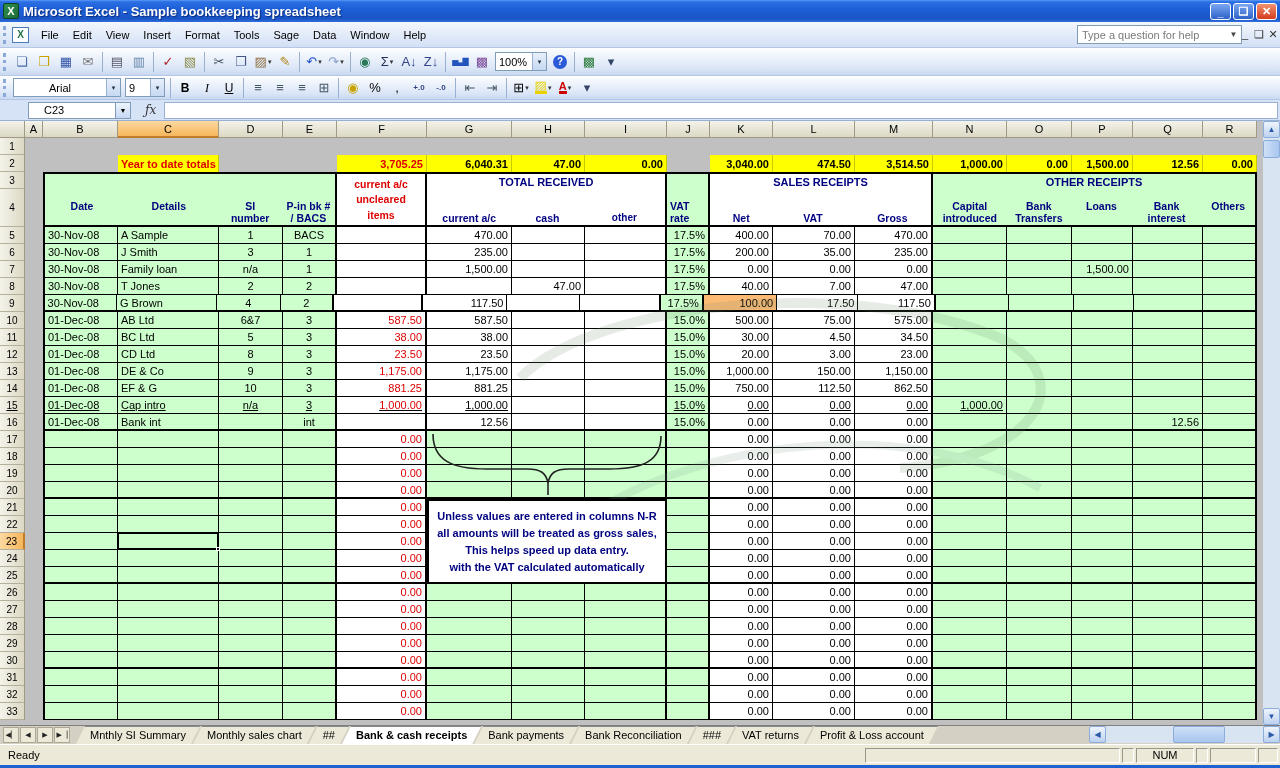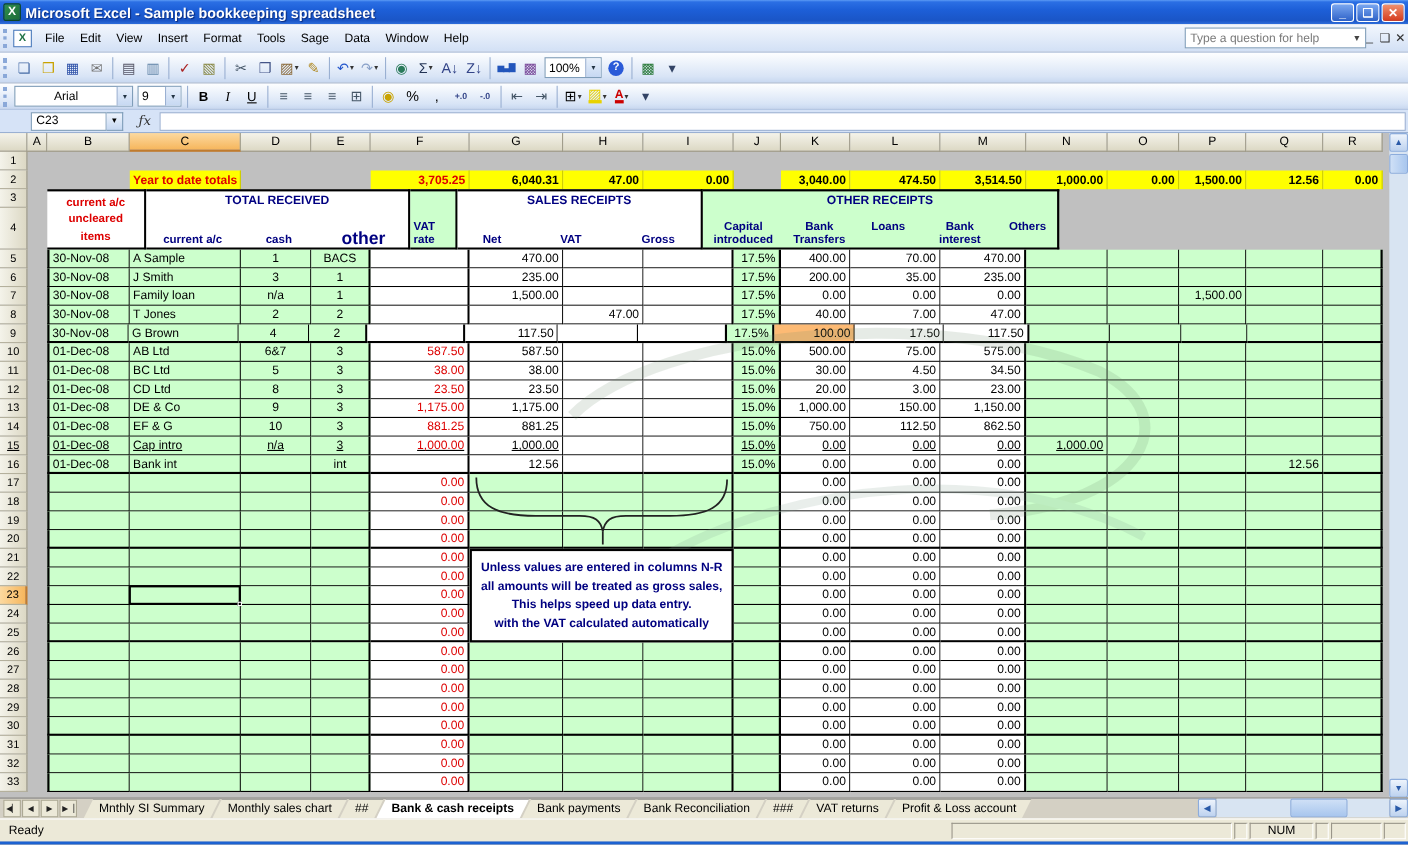--- a/index.html
+++ b/index.html
@@ -47,22 +47,22 @@
   .tbsep { width:1px; height:20px; background:#9ab0d2; margin:0 3px; }
   .combo { height:19px; background:#fff; border:1px solid #7f9db9; display:flex; align-items:center;
     font-size:11px; margin:0 2px; }
   .combo .val { flex:1; padding:0 3px; overflow:hidden; white-space:nowrap; }
   .combo .dd { width:14px; height:100%; background:linear-gradient(180deg,#e8f0fb,#c6d8f2);
     border-left:1px solid #9ab0d2; display:flex; align-items:center; justify-content:center; font-size:7px; color:#234; }
 
   
   #formulabar { position:absolute; left:0; top:100px; width:1280px; height:21px; background:#d6e3f7;
     border-bottom:1px solid #9ab0d2; display:flex; align-items:center; font-size:11px; }
-  #namebox { width:69px; height:17px; background:#fff; border:1px solid #7f9db9; margin-left:28px;
-    display:flex; align-items:center; padding-left:4px; }
+  #namebox { width:88px; height:17px; background:#fff; border:1px solid #7f9db9; margin-left:28px;
+    display:flex; align-items:center; padding-left:15px; }
   #namebox-dd { width:15px; height:17px; background:linear-gradient(180deg,#eef4fc,#c6d8f2);
     border:1px solid #7f9db9; border-left:none; display:flex; align-items:center; justify-content:center; font-size:7px; }
   #fx { margin:0 8px 0 14px; font-family:"DejaVu Serif", serif; font-style:italic; font-size:12px; color:#333; }
   #formula-field { flex:1; height:17px; background:#fff; border:1px solid #9ab0d2; margin-right:2px; }
 
   
   #grid { position:absolute; left:0; top:121px; width:1280px; height:604px; background:#c0c0c0; overflow:hidden; }
   #col-headers { position:absolute; left:0; top:0; height:17px; display:flex; }
   .hdr { background:linear-gradient(180deg,#f4f3ea,#dcd8c4); border-right:1px solid #9e9a86; border-bottom:1px solid #9e9a86;
     font-size:11px; color:#000; display:flex; align-items:center; justify-content:center; }
@@ -378,33 +378,43 @@
           <div class="cell" style="width: 61px; background: rgb(255, 255, 0); border-right: 1px solid rgb(201, 201, 0); font-weight: bold; justify-content: flex-end; padding-right: 3px;">1,500.00</div>
           <div class="cell" style="width: 70px; background: rgb(255, 255, 0); border-right: 1px solid rgb(201, 201, 0); font-weight: bold; justify-content: flex-end; padding-right: 3px;">12.56</div>
           <div class="cell" style="width: 54px; background: rgb(255, 255, 0); border-right: 1px solid rgb(201, 201, 0); font-weight: bold; justify-content: flex-end; padding-right: 3px;">0.00</div>
         </div>
         <div style="position: absolute; top: 34px; left: 0px; height: 55px; width: 1257px; display: flex;">
           <div style="width: 25px; height: 55px; display: flex; flex-direction: column;">
             <div class="gut" style="height: 17px;">3</div>
             <div class="gut" style="height: 38px;">4</div>
           </div>
           <div class="cell" style="width: 18px;"></div>
+          <div style="width: 294px; height: 55px; background: rgb(204, 255, 204); border-width: 2px; border-style: solid; border-color: rgb(0, 0, 0); display: flex; flex-direction: column; position: relative;">
+            <div style="position: absolute; left: 0px; bottom: 1px; width: 100%; display: flex;">
+              <div style="width: 75px; text-align: center; font-size: 10.5px; font-weight: bold; color: rgb(0, 0, 128); white-space: pre-line; line-height: 12px;">Date</div>
+              <div style="width: 101px; text-align: center; font-size: 10.5px; font-weight: bold; color: rgb(0, 0, 128); white-space: pre-line; line-height: 12px;">Details</div>
+              <div style="width: 64px; text-align: center; font-size: 10.5px; font-weight: bold; color: rgb(0, 0, 128); white-space: pre-line; line-height: 12px;">SI
+number</div>
+              <div style="width: 54px; text-align: center; font-size: 10.5px; font-weight: bold; color: rgb(0, 0, 128); white-space: pre-line; line-height: 12px;">P-in bk #
+/ BACS</div>
+            </div>
+          </div>
           <div style="width: 90px; height: 55px; background: rgb(255, 255, 255); border-top: 2px solid rgb(0, 0, 0); border-bottom: 2px solid rgb(0, 0, 0); border-right: 2px solid rgb(0, 0, 0); display: flex; flex-direction: column; position: relative;">
             <div style="flex: 1 1 0%; display: flex; flex-direction: column; justify-content: space-around; align-items: center; padding: 2px 0px;">
               <div style="font-size: 10.5px; font-weight: bold; color: rgb(221, 0, 0); line-height: 12px;">current a/c</div>
               <div style="font-size: 10.5px; font-weight: bold; color: rgb(221, 0, 0); line-height: 12px;">uncleared</div>
               <div style="font-size: 10.5px; font-weight: bold; color: rgb(221, 0, 0); line-height: 12px;">items</div>
             </div>
           </div>
           <div style="width: 240px; height: 55px; background: rgb(255, 255, 255); border-top: 2px solid rgb(0, 0, 0); border-bottom: 2px solid rgb(0, 0, 0); border-right: 2px solid rgb(0, 0, 0); display: flex; flex-direction: column; position: relative;">
             <div style="text-align: center; font-size: 11px; font-weight: bold; color: rgb(0, 0, 128); padding-top: 2px;">TOTAL RECEIVED</div>
             <div style="position: absolute; left: 0px; bottom: 1px; width: 100%; display: flex;">
               <div style="width: 85px; text-align: center; font-size: 10.5px; font-weight: bold; color: rgb(0, 0, 128); white-space: pre-line; line-height: 12px;">current a/c</div>
               <div style="width: 73px; text-align: center; font-size: 10.5px; font-weight: bold; color: rgb(0, 0, 128); white-space: pre-line; line-height: 12px;">cash</div>
-              <div style="width: 82px; text-align: center; font-size: 16px; font-weight: bold; color: rgb(0, 0, 128); white-space: pre-line; line-height: 12px;">other</div>
+              <div style="width: 82px; text-align: center; font-size: 10px; font-weight: bold; color: rgb(0, 0, 128); white-space: pre-line; line-height: 12px;">other</div>
             </div>
           </div>
           <div style="width: 43px; height: 55px; background: rgb(204, 255, 204); border-top: 2px solid rgb(0, 0, 0); border-bottom: 2px solid rgb(0, 0, 0); border-right: 2px solid rgb(0, 0, 0); display: flex; flex-direction: column; position: relative;">
             <div style="position: absolute; left: 3px; bottom: 1px; font-size: 10.5px; font-weight: bold; color: rgb(0, 0, 128); white-space: pre-line; line-height: 12px;">VAT
 rate</div>
           </div>
           <div style="width: 223px; height: 55px; background: rgb(255, 255, 255); border-top: 2px solid rgb(0, 0, 0); border-bottom: 2px solid rgb(0, 0, 0); border-right: 2px solid rgb(0, 0, 0); display: flex; flex-direction: column; position: relative;">
             <div style="text-align: center; font-size: 11px; font-weight: bold; color: rgb(0, 0, 128); padding-top: 2px;">SALES RECEIPTS</div>
             <div style="position: absolute; left: 0px; bottom: 1px; width: 100%; display: flex;">
               <div style="width: 63px; text-align: center; font-size: 10.5px; font-weight: bold; color: rgb(0, 0, 128); white-space: pre-line; line-height: 12px;">Net</div>

